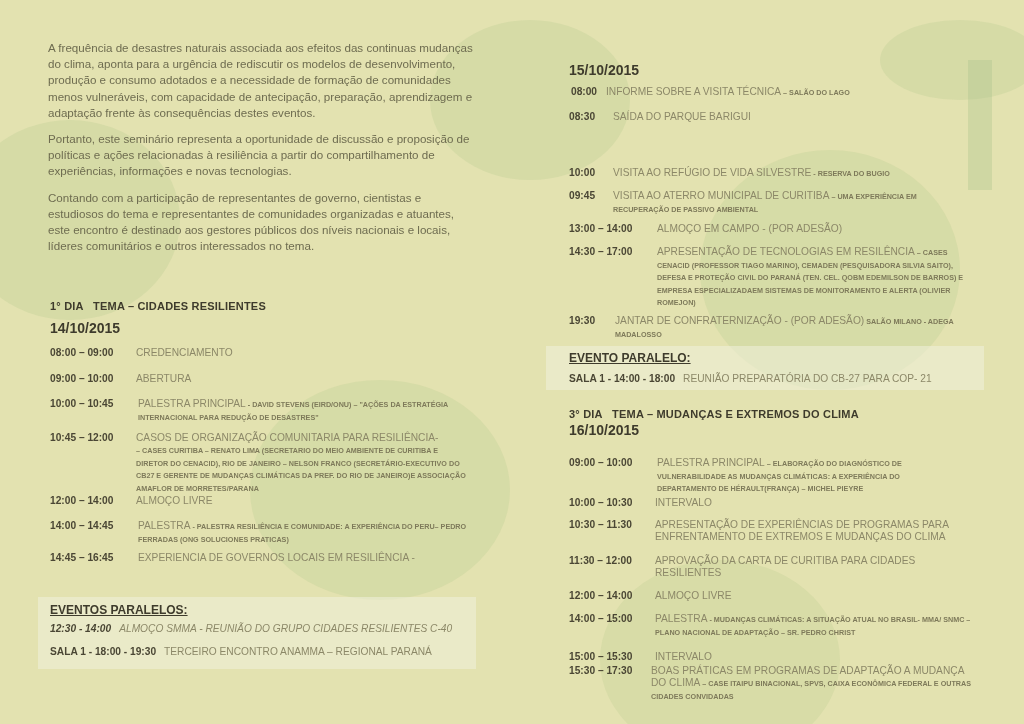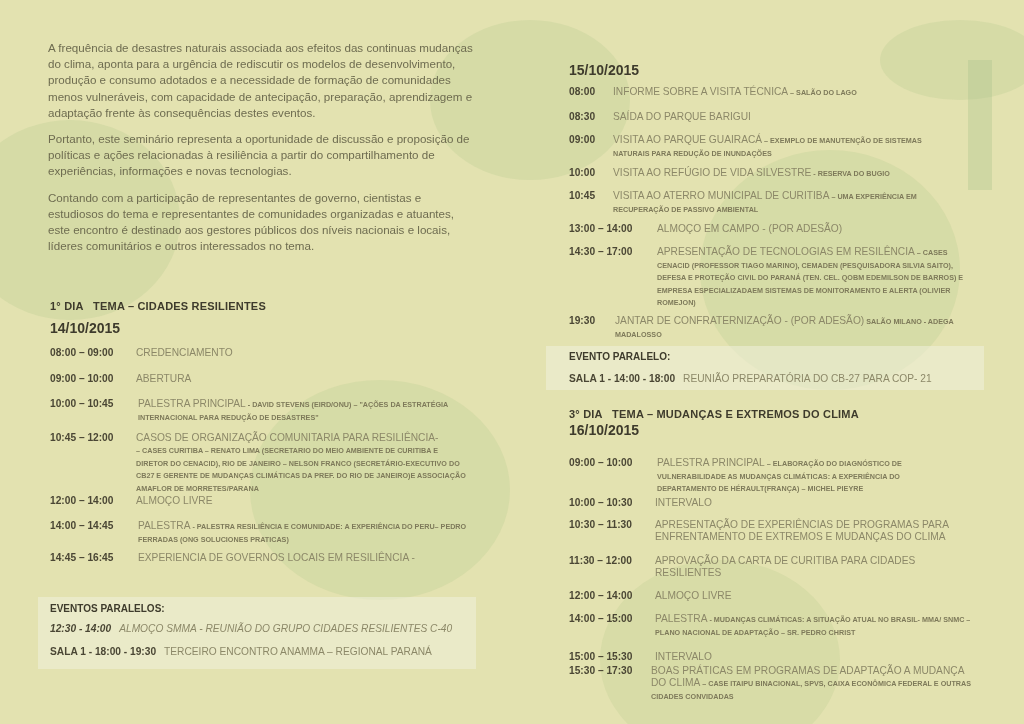--- a/index.html
+++ b/index.html
@@ -20,21 +20,21 @@
   .day-title { position:absolute; font-weight:bold; color:#3e3b2c; font-size:11px; letter-spacing:0.2px; }
   .day-date { position:absolute; font-weight:bold; color:#3e3b2c; font-size:14px; }
 
   .row { position:absolute; display:flex; }
   .time { font-weight:bold; color:#4a4634; font-size:10.2px; white-space:nowrap; flex:none; }
   .act { color:#8c8868; font-size:10.2px; line-height:12px; }
   .act .main { text-transform:uppercase; }
   .act .detail { font-size:7.2px; font-weight:bold; color:#7e7a5a; line-height:10.5px; }
 
   .box { position:absolute; background:rgba(240,240,220,0.55); }
-  .box-title { position:absolute; font-weight:bold; color:#3e3b2c; font-size:10px; }
+  .box-title { position:absolute; font-weight:bold; color:#3e3b2c; font-size:12px;text-decoration:underline; }
 </style>
 </head>
 <body>
 
 <div class="bg-blob" style="left:-40px;top:120px;width:220px;height:200px;background:rgba(190,205,150,0.35);"></div>
 <div class="bg-blob" style="left:250px;top:380px;width:260px;height:220px;background:rgba(185,205,145,0.30);"></div>
 <div class="bg-blob" style="left:430px;top:20px;width:200px;height:160px;background:rgba(190,205,150,0.35);"></div>
 <div class="bg-blob" style="left:700px;top:150px;width:260px;height:240px;background:rgba(185,205,145,0.30);"></div>
 <div class="bg-blob" style="left:880px;top:20px;width:160px;height:80px;background:rgba(190,205,150,0.35);"></div>
 <div class="bg-blob" style="left:600px;top:560px;width:240px;height:200px;background:rgba(185,205,145,0.28);"></div>
@@ -87,38 +87,34 @@
   </div>
   <div class="row" style="left:50px;top:646px;">
     <span class="time" style="margin-right:8px;">SALA 1 - 18:00 - 19:30</span>
     <span class="act"><span class="main">TERCEIRO ENCONTRO ANAMMA – REGIONAL PARANÁ</span></span>
   </div>
 </div>
 
 <div class="page page-right">
   <div class="day-date" style="left:57px;top:62px;">15/10/2015</div>
 
-  <div class="row" style="left:57px;top:86px;width:420px;">
+  <div class="row" style="left:50px;top:86px;width:420px;text-align:center;">
     <span class="time" style="width:44px;">08:00</span>
     <span class="act"><span class="main">INFORME SOBRE A VISITA TÉCNICA</span><span class="detail"> – SALÃO DO LAGO</span></span>
   </div>
   <div class="row" style="left:57px;top:111px;width:420px;">
     <span class="time" style="width:44px;">08:30</span>
     <span class="act"><span class="main">SAÍDA DO PARQUE BARIGUI</span></span>
   </div>
-  <div class="row" style="left:57px;top:134px;width:420px;">
-    <span class="time" style="width:44px;">09:00</span>
-    <span class="act" style="width:310px;"><span class="main">VISITA AO PARQUE GUAIRACÁ</span><span class="detail"> – EXEMPLO DE MANUTENÇÃO DE SISTEMAS NATURAIS PARA REDUÇÃO DE INUNDAÇÕES</span></span>
-  </div>
   <div class="row" style="left:57px;top:167px;width:420px;">
     <span class="time" style="width:44px;">10:00</span>
     <span class="act"><span class="main">VISITA AO REFÚGIO DE VIDA SILVESTRE</span><span class="detail"> - RESERVA DO BUGIO</span></span>
   </div>
   <div class="row" style="left:57px;top:190px;width:420px;">
-    <span class="time" style="width:44px;">10:45</span>
+    <span class="time" style="width:44px;">09:45</span>
     <span class="act" style="width:345px;"><span class="main">VISITA AO ATERRO MUNICIPAL DE CURITIBA</span><span class="detail"> – UMA EXPERIÊNCIA EM RECUPERAÇÃO DE PASSIVO AMBIENTAL</span></span>
   </div>
   <div class="row" style="left:57px;top:223px;width:420px;">
     <span class="time" style="width:88px;">13:00 – 14:00</span>
     <span class="act"><span class="main">ALMOÇO EM CAMPO - (POR ADESÃO)</span></span>
   </div>
   <div class="row" style="left:57px;top:246px;width:420px;">
     <span class="time" style="width:88px;">14:30 – 17:00</span>
     <span class="act" style="width:325px;"><span class="main">APRESENTAÇÃO DE TECNOLOGIAS EM RESILÊNCIA</span><span class="detail"> – CASES CENACID (PROFESSOR TIAGO MARINO), CEMADEN (PESQUISADORA SILVIA SAITO), DEFESA E PROTEÇÃO CIVIL DO PARANÁ (TEN. CEL. QOBM EDEMILSON DE BARROS) E EMPRESA ESPECIALIZADAEM SISTEMAS DE MONITORAMENTO E ALERTA (OLIVIER ROMEJON)</span></span>
   </div>

